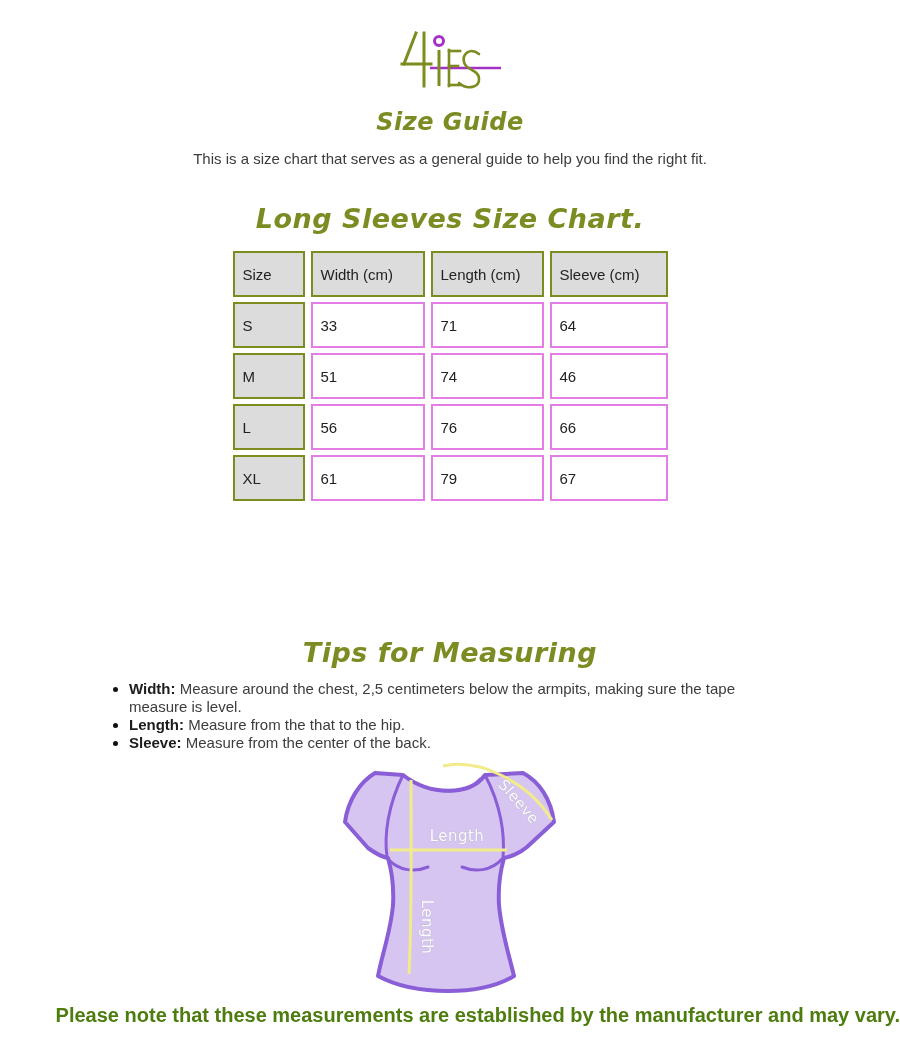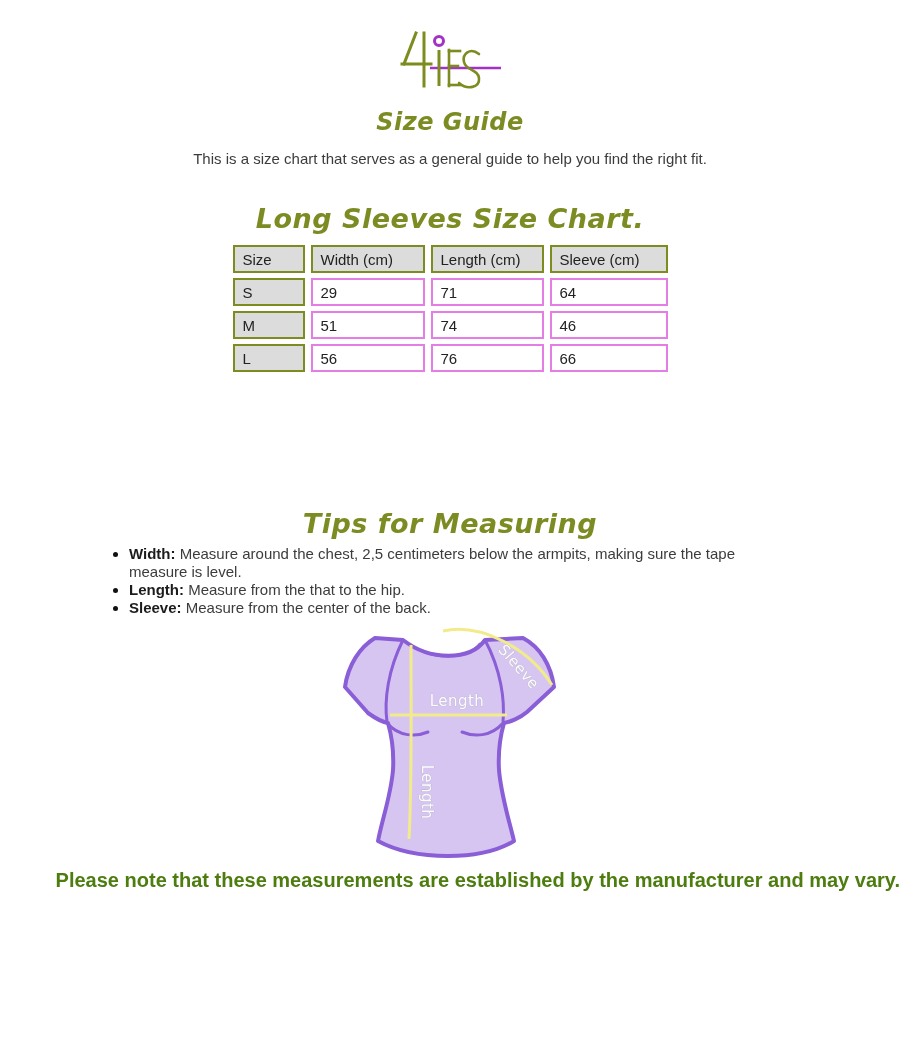--- a/index.html
+++ b/index.html
@@ -3,36 +3,36 @@
 <meta charset="utf-8">
 <style>
   html,body{margin:0;padding:0;}
   body{
     width:900px;height:1050px;background:#ffffff;overflow:hidden;
     font-family:"Liberation Sans", sans-serif;
     -webkit-font-smoothing:antialiased;
   }
   .logo-svg{display:block;margin:28px auto 0;}
   .script-heading{
-    text-align:center;color:#7d8c22;margin:0;
+    text-align:center;color:#7d8c22;margin:12px;
     font-family:"DejaVu Sans", sans-serif;
     font-style:italic;font-weight:700;letter-spacing:0.5px;
   }
   .h-size-guide{margin-top:18px;font-size:24px;}
   .h-chart{margin-top:36px;font-size:27px;}
   .h-tips{margin-top:131px;font-size:27px;}
   .intro{
     margin:14px 0 0;text-align:center;color:#3c3c3c;font-size:15px;
   }
   table.size-table{
     margin:6px auto 0;border-collapse:separate;border-spacing:6px 5px;
     table-layout:fixed;
   }
   .size-table th,.size-table td{
-    box-sizing:border-box;height:28px;padding:3px 8px;
+    box-sizing:border-box;height:46px;padding:3px 8px;
     font-size:15px;font-weight:400;text-align:left;vertical-align:middle;
     color:#222222;white-space:nowrap;
   }
   .cell-head{background:#dcdcdc;border:2px solid #7d8b1f;}
   .cell-size{background:#dcdcdc;border:2px solid #7d8b1f;}
   .cell-data{background:#ffffff;border:2px solid #e47de4;}
   .col-size{width:72px;}
   .col-width{width:114px;}
   .col-length{width:113px;}
   .col-sleeve{width:118px;}
@@ -97,35 +97,41 @@
     <tr>
       <th class="cell-head">Size</th>
       <th class="cell-head">Width (cm)</th>
       <th class="cell-head">Length (cm)</th>
       <th class="cell-head">Sleeve (cm)</th>
     </tr>
   </thead>
   <tbody>
     <tr>
       <td class="cell-size">S</td>
-      <td class="cell-data">29</td>
+      <td class="cell-data">33</td>
       <td class="cell-data">71</td>
       <td class="cell-data">64</td>
     </tr>
     <tr>
       <td class="cell-size">M</td>
       <td class="cell-data">51</td>
       <td class="cell-data">74</td>
       <td class="cell-data">46</td>
     </tr>
     <tr>
       <td class="cell-size">L</td>
       <td class="cell-data">56</td>
       <td class="cell-data">76</td>
       <td class="cell-data">66</td>
+    </tr>
+    <tr>
+      <td class="cell-size">XL</td>
+      <td class="cell-data">61</td>
+      <td class="cell-data">79</td>
+      <td class="cell-data">67</td>
     </tr>
   </tbody>
 </table>
 
 <h2 class="script-heading h-tips">Tips for Measuring</h2>
 
 <ul class="tips-list">
   <li><span class="tip-label">Width:</span><span> Measure around the chest, 2,5 centimeters below the armpits, making sure the tape measure is level.</span></li>
   <li><span class="tip-label">Length:</span><span> Measure from the that to the hip.</span></li>
   <li><span class="tip-label">Sleeve:</span><span> Measure from the center of the back.</span></li>

